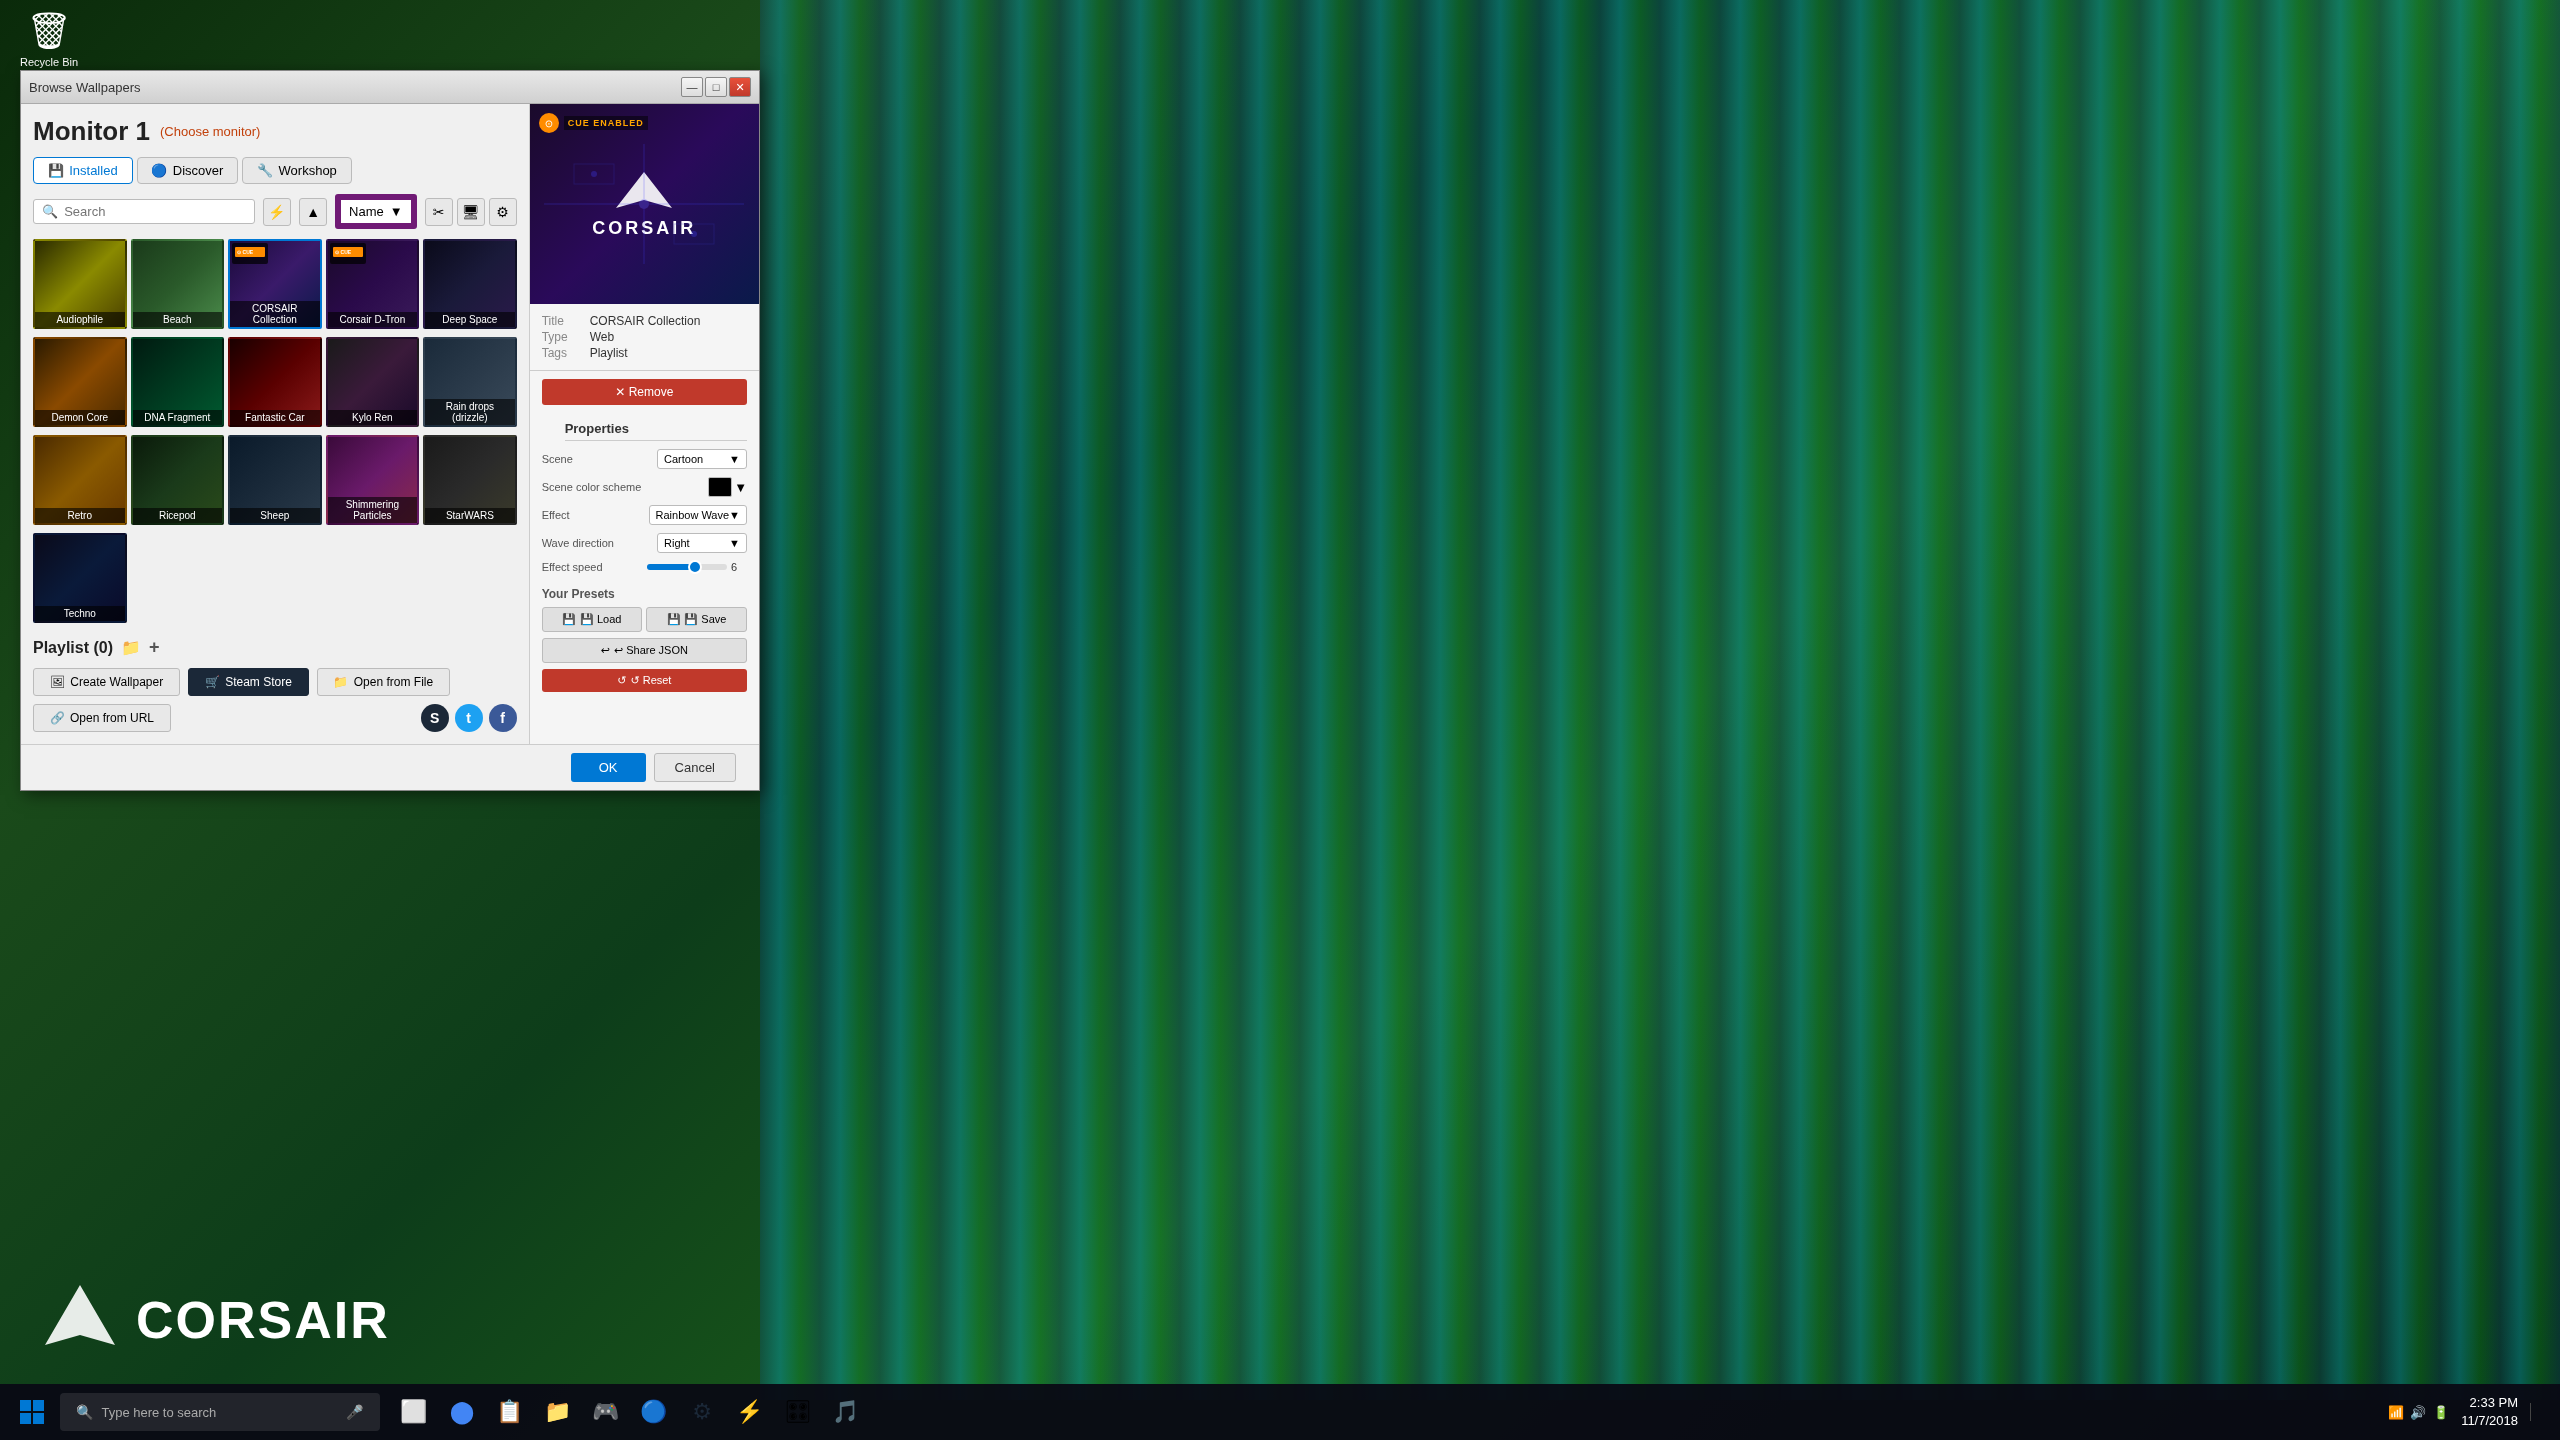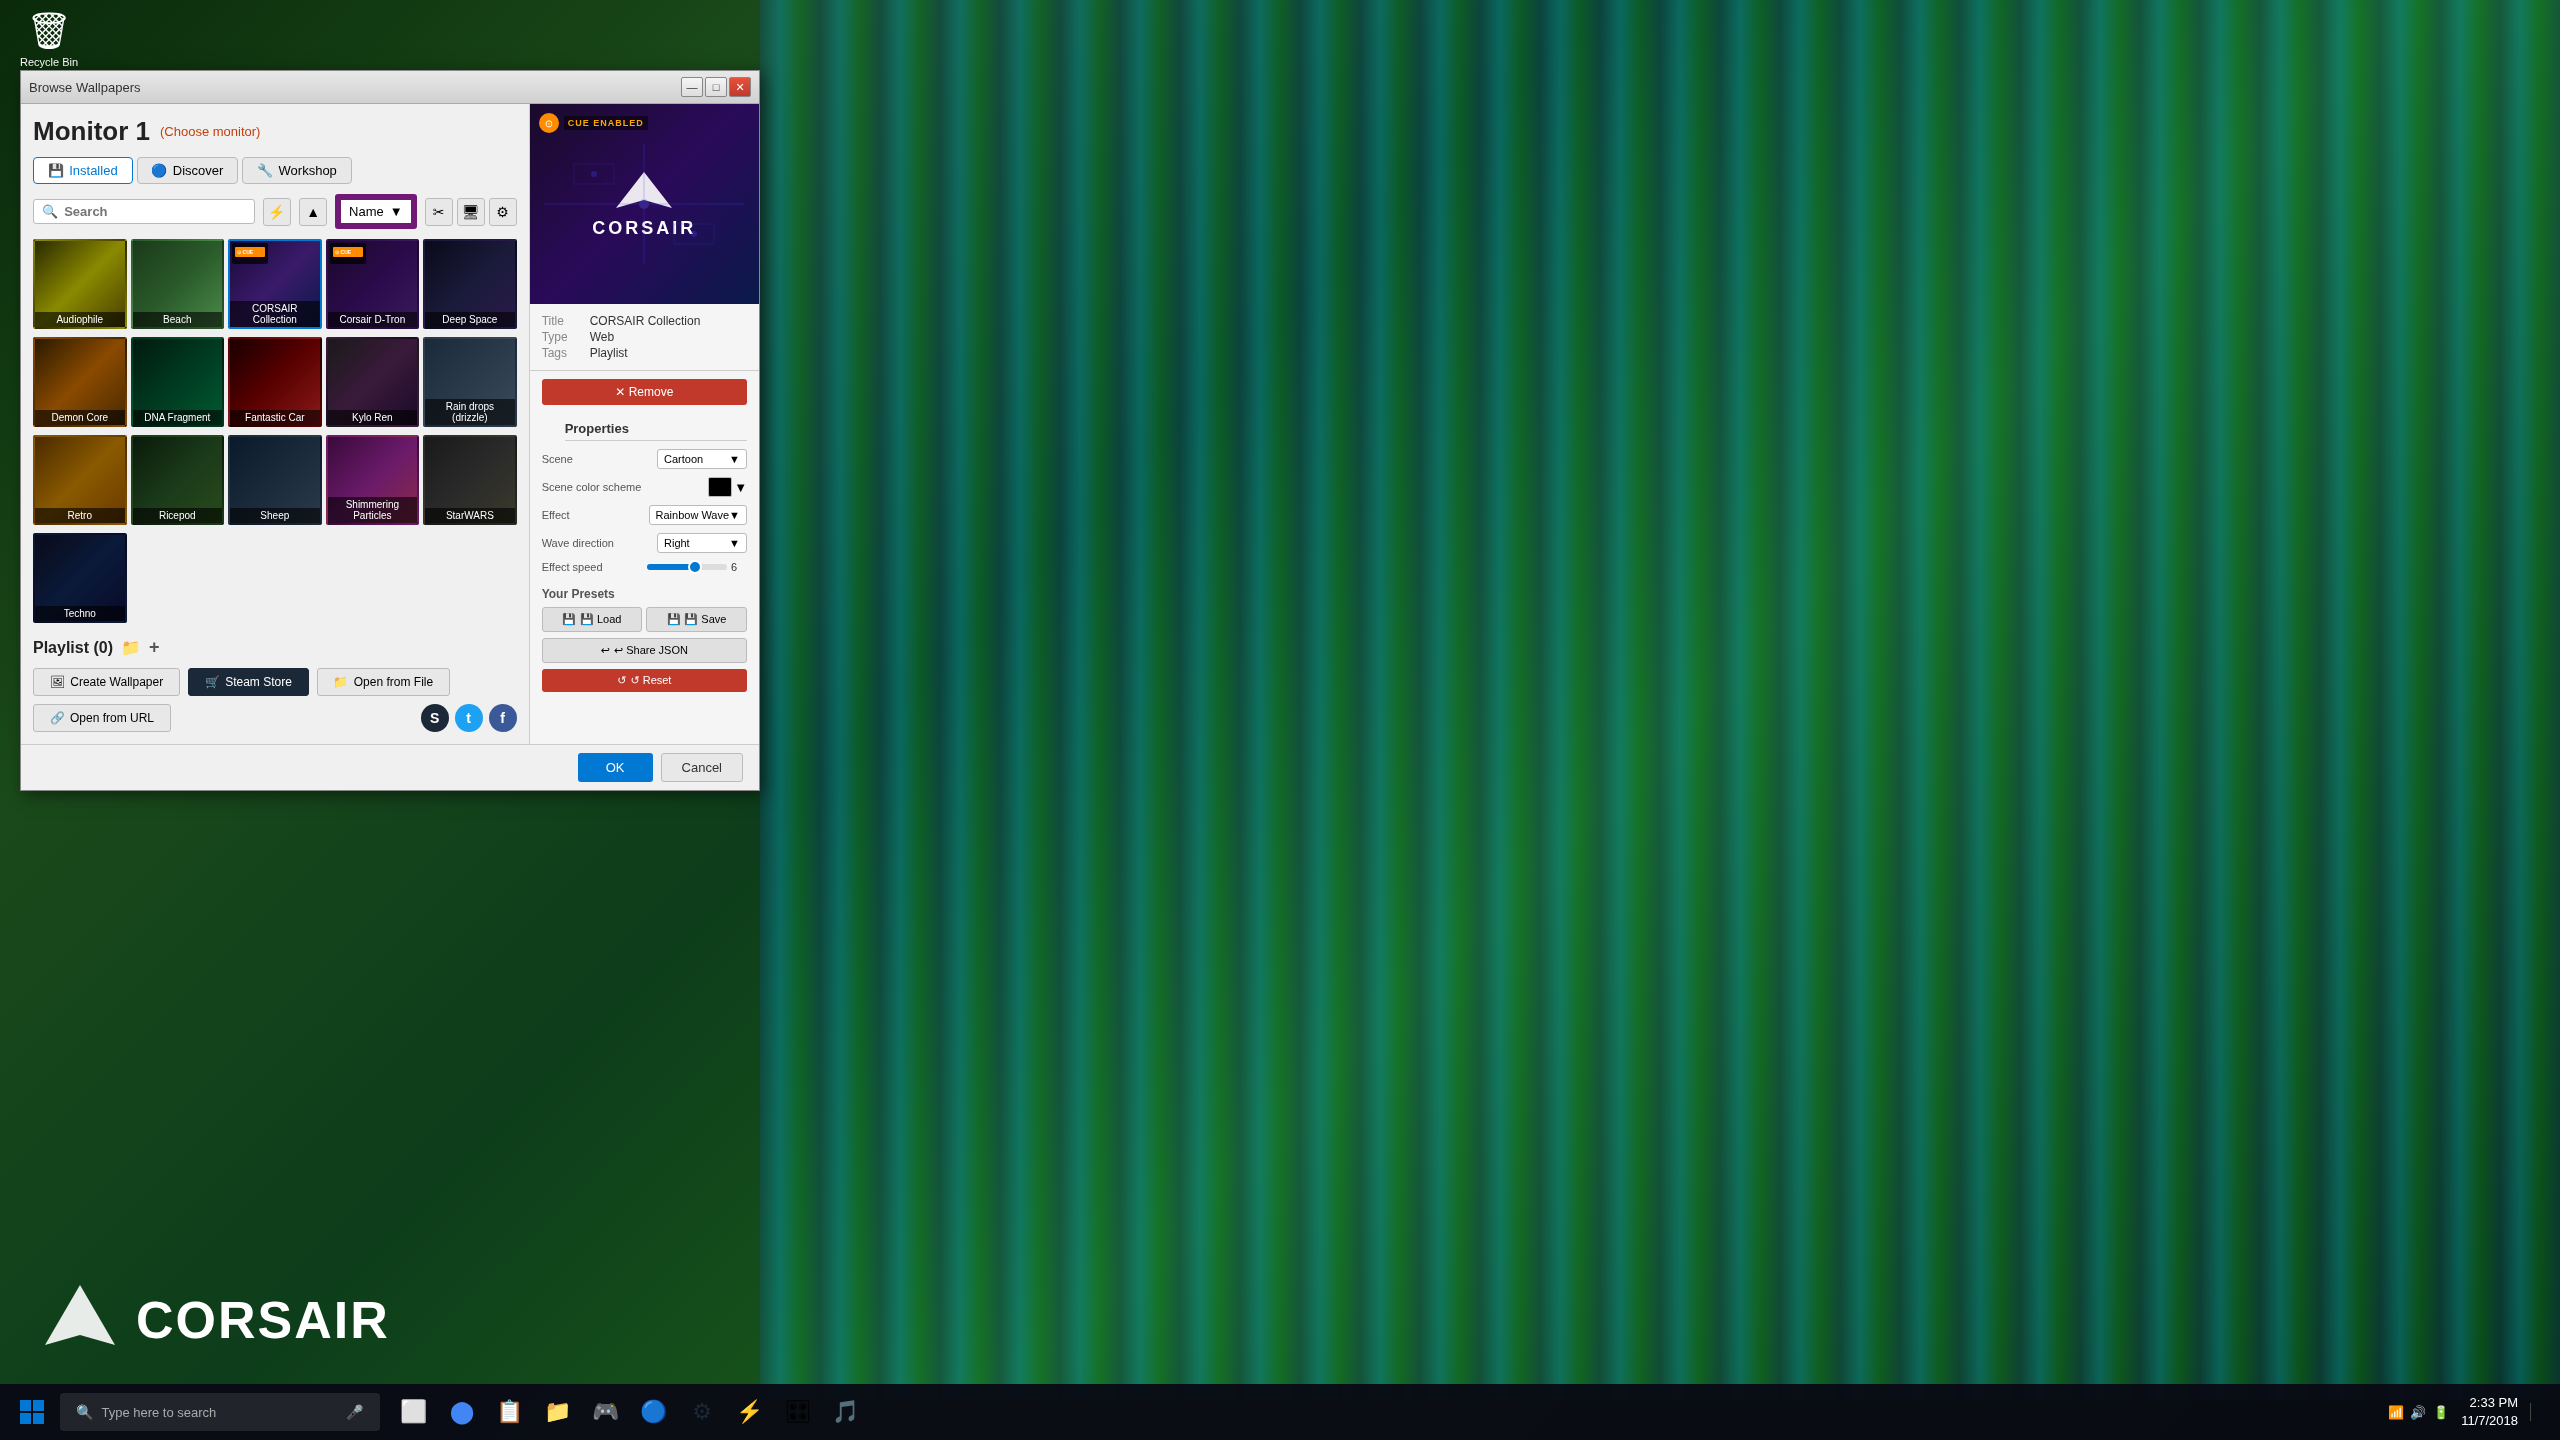--- a/index.html
+++ b/index.html
@@ -232,21 +232,20 @@
       background: white;
       padding: 4px 8px;
       gap: 6px;
     }
     .search-input {
       border: none;
       outline: none;
       flex: 1;
       font-size: 13px;
       color: #888;
-      font-weight: bold;
     }
     .toolbar-icon-btn {
       width: 28px;
       height: 28px;
       border: 1px solid #bbb;
       border-radius: 3px;
       background: #e8e8e8;
       display: flex;
       align-items: center;
       justify-content: center;
@@ -364,21 +363,21 @@
       justify-content: center;
       color: white;
       font-size: 14px;
       font-weight: bold;
     }
     .social-steam { background: #1b2838; }
     .social-twitter { background: #1da1f2; }
     .social-facebook { background: #3b5998; }
 
     .ok-cancel {
-      padding: 8px 16px;
+      padding: 8px 23px;
       border-top: 1px solid #ccc;
       display: flex;
       justify-content: flex-end;
       gap: 8px;
       background: #f0f0f0;
     }
     .ok-btn {
       padding: 6px 28px;
       background: #0078d4;
       color: white;

